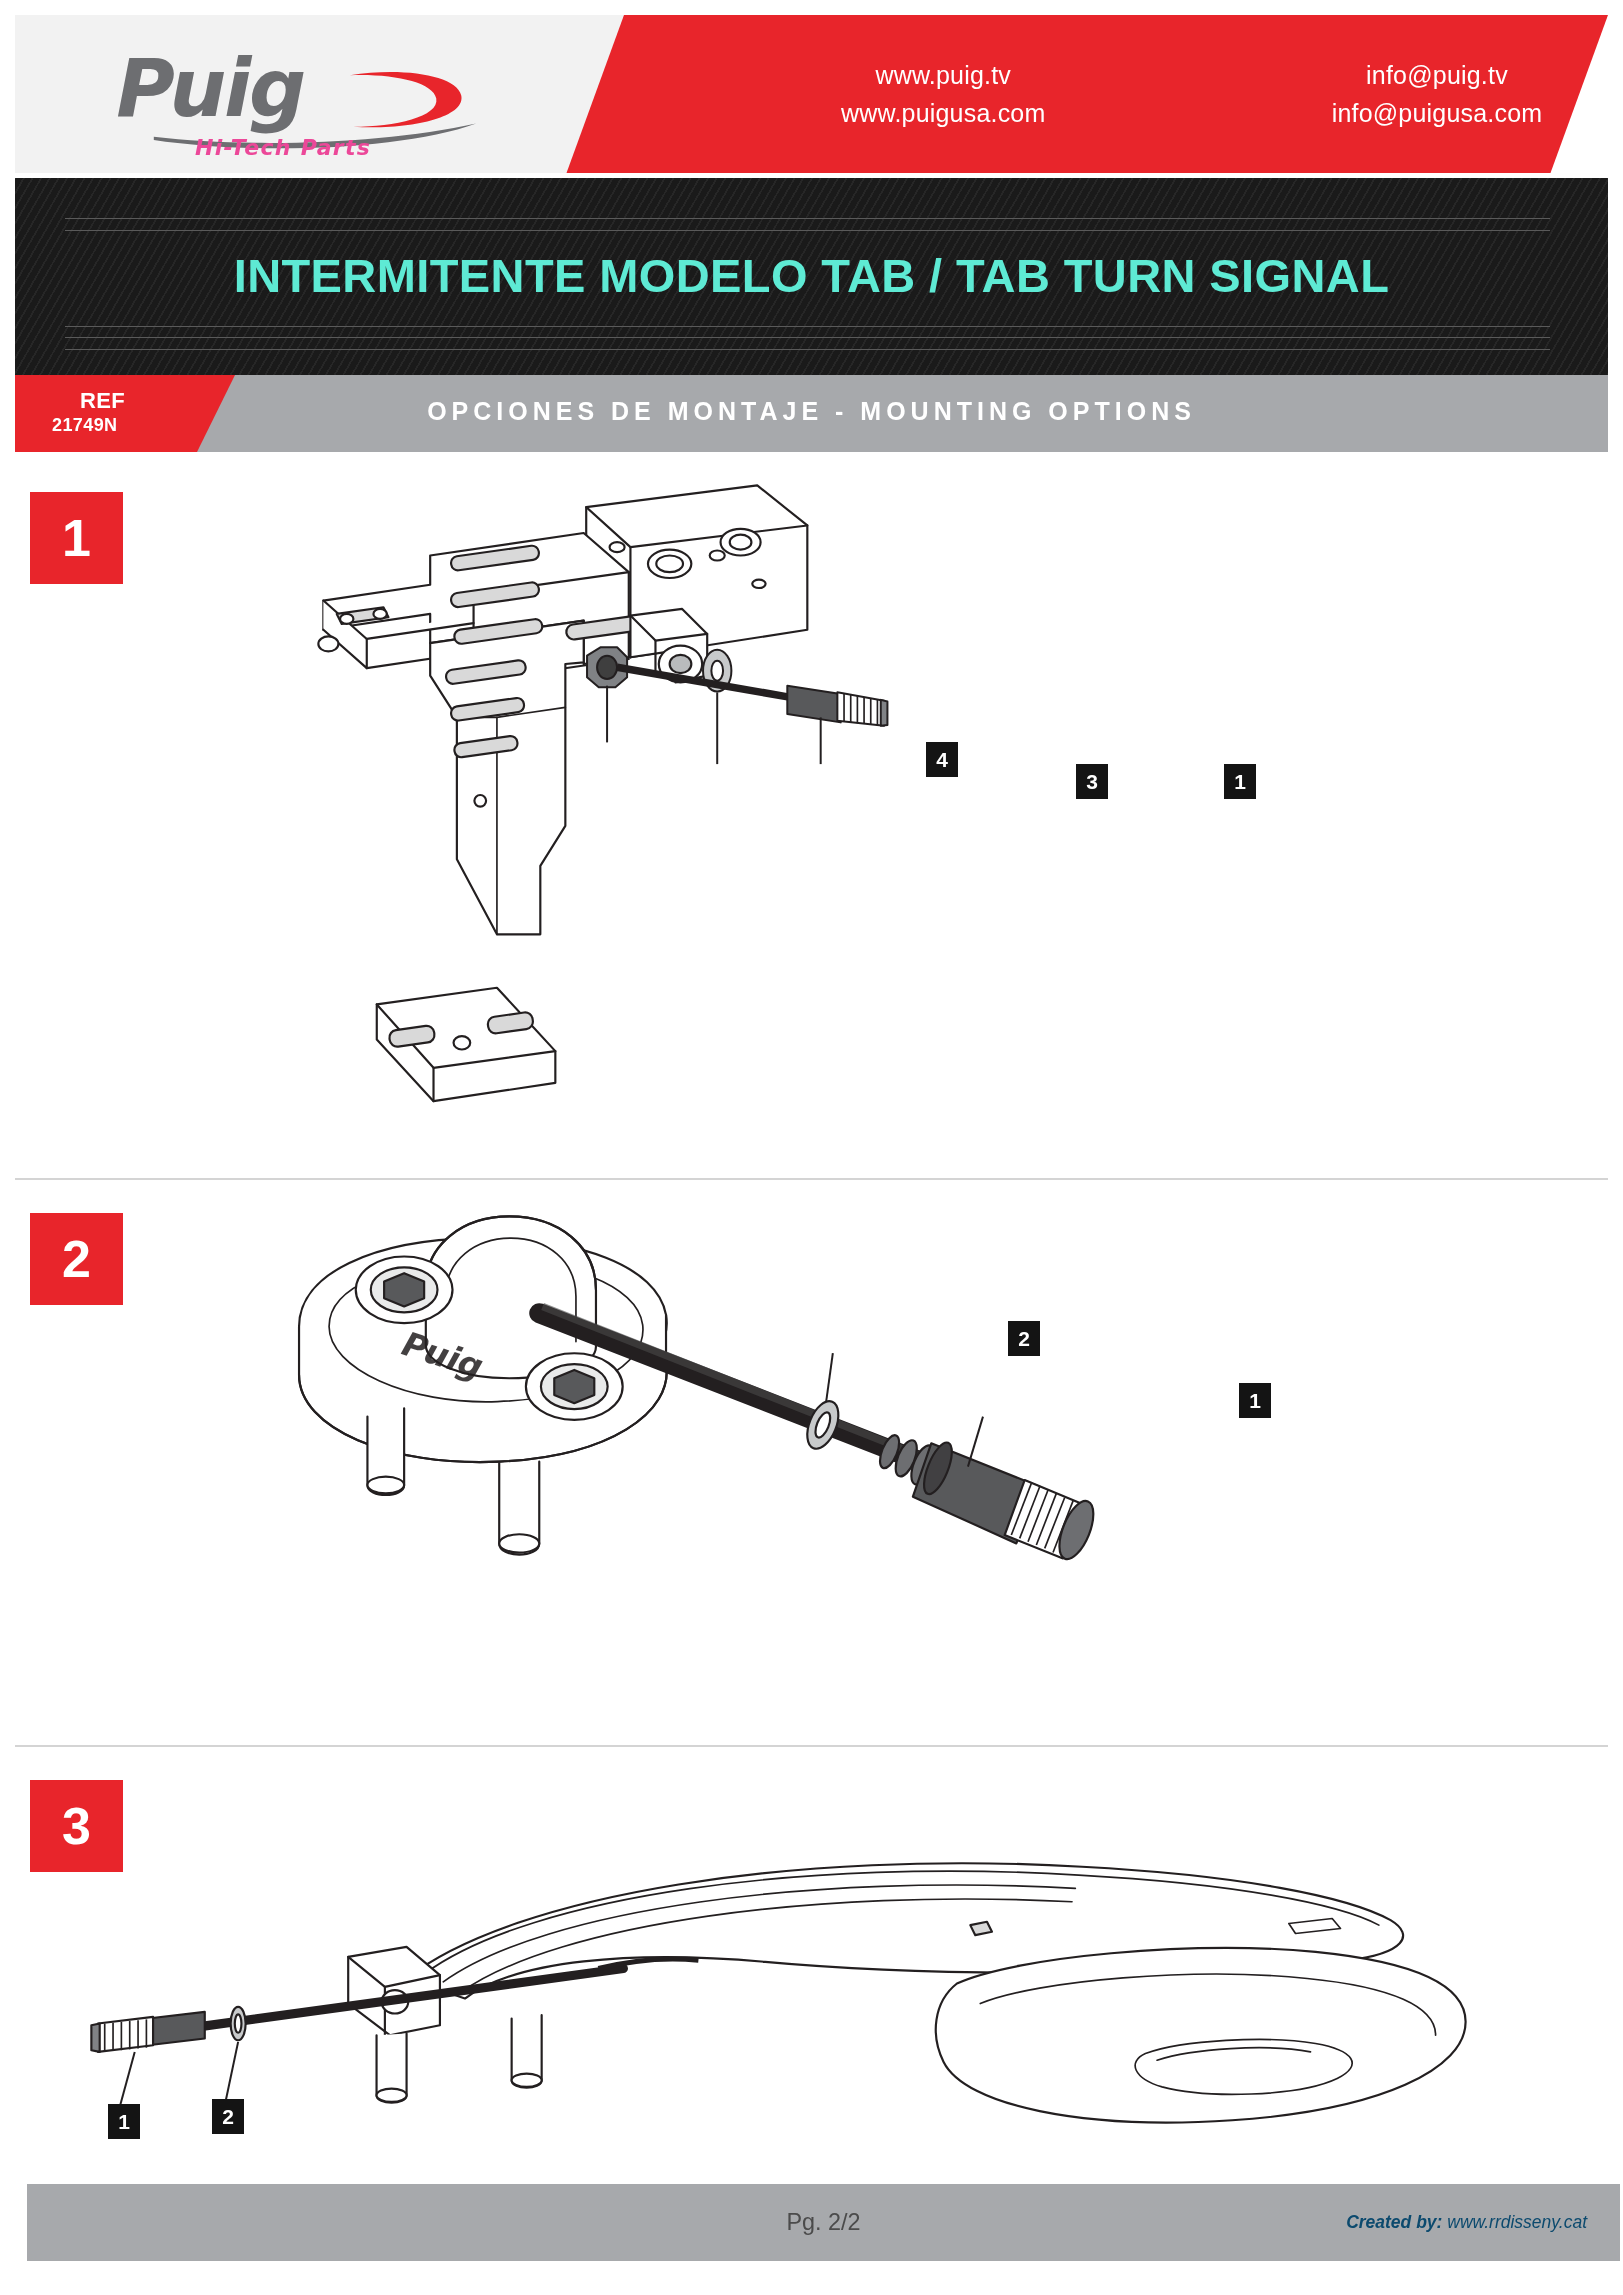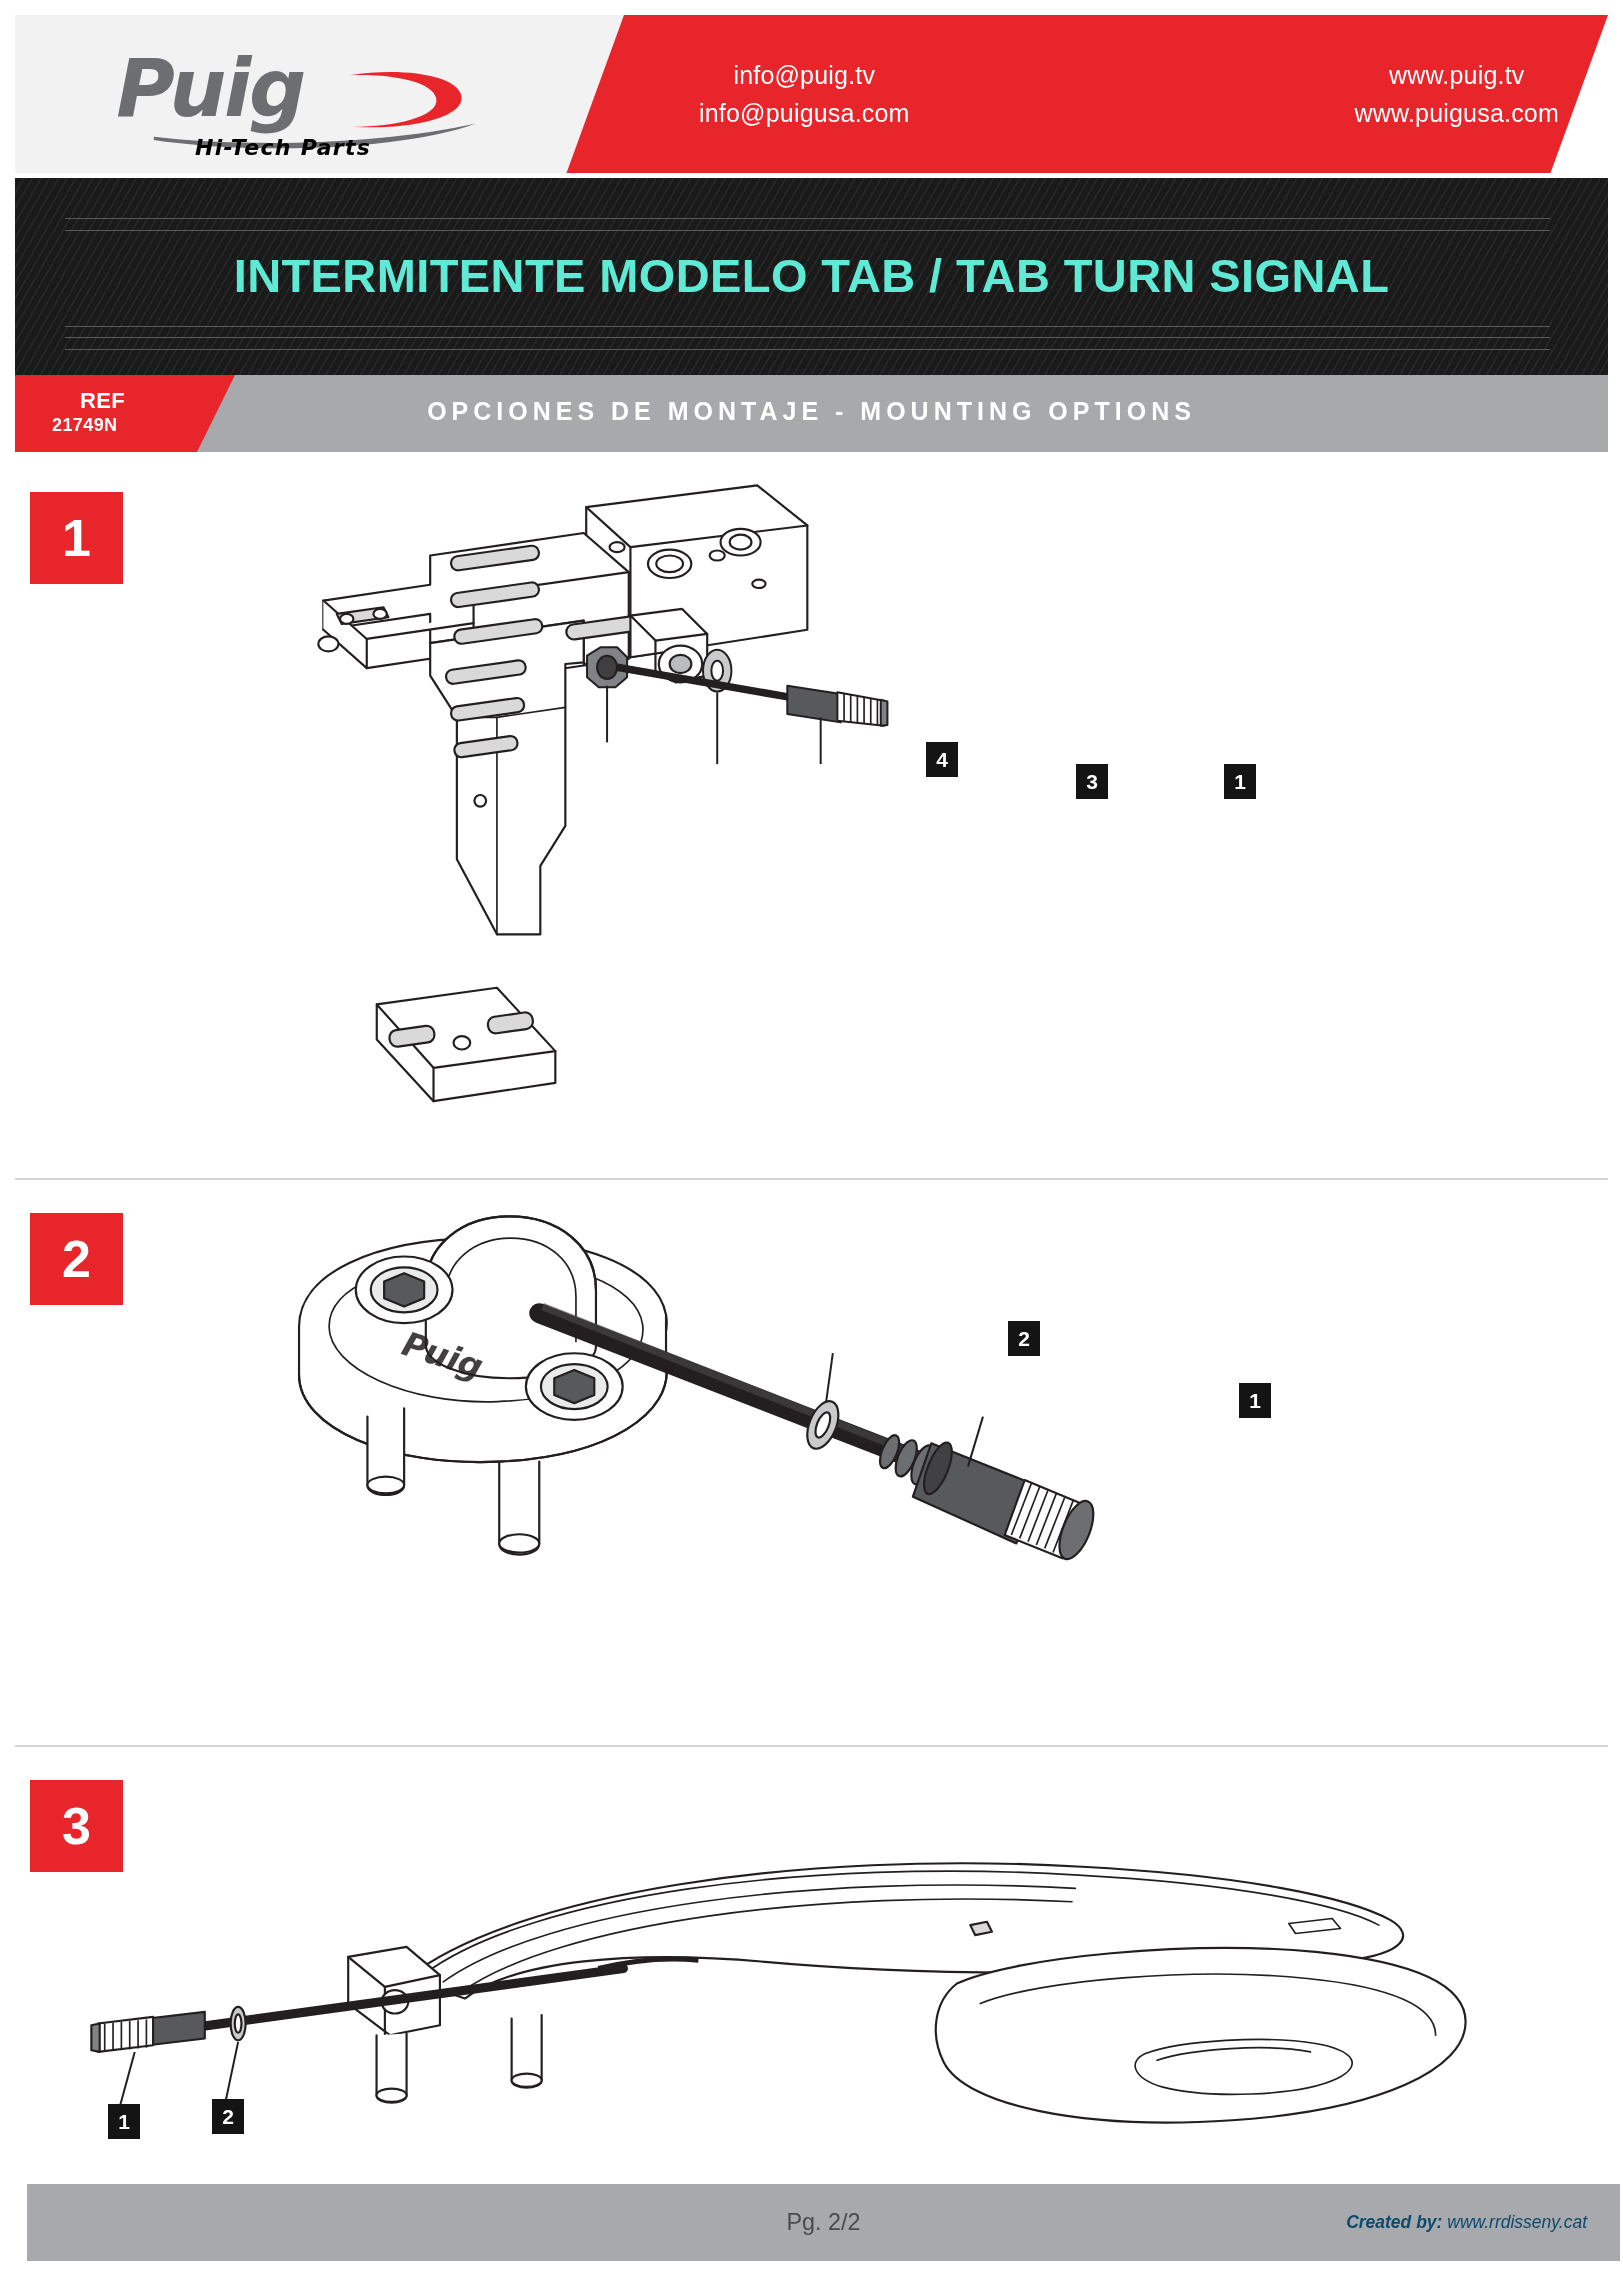--- a/index.html
+++ b/index.html
@@ -101,21 +101,21 @@
     line-height: 1;
   }
   .logo-tagline {
     position: absolute;
     left: 92px;
     top: 88px;
     font-family: "DejaVu Sans", sans-serif;
     font-size: 22px;
     font-weight: bold;
     font-style: italic;
-    color: #000000;
+    color: #ec4899;
     letter-spacing: 1.3px;
   }
 
   
   .titlebar {
     position: absolute;
     left: 15px;
     top: 178px;
     width: 1593px;
     height: 198px;
@@ -297,27 +297,27 @@
     <div class="logo">
       <svg class="logo-swoosh" viewBox="0 0 620 130">
         <path d="M296 34 C 360 24, 424 34, 430 58 C 436 84, 372 100, 300 96 C 350 96, 404 84, 400 62 C 396 42, 348 32, 296 34 Z" fill="#e8252b"></path>
         <path d="M60 108 C 180 122, 340 116, 448 92 C 360 124, 180 130, 60 112 Z" fill="#6d6e71"></path>
       </svg>
       <div class="logo-puig">Puig</div>
       <div class="logo-tagline">Hi-Tech Parts</div>
     </div>
 
     <div class="header-contacts">
+      <div class="contact-col left">
+        <div>www.puig.tv</div>
+        <div>www.puigusa.com</div>
+      </div>
       <div class="contact-col right">
         <div>info@puig.tv</div>
         <div>info@puigusa.com</div>
-      </div>
-      <div class="contact-col left">
-        <div>www.puig.tv</div>
-        <div>www.puigusa.com</div>
       </div>
     </div>
   </div>
 
   <div class="titlebar">
     <div class="stripes"></div>
     <div class="rule r1"></div>
     <div class="rule r2"></div>
     <div class="rule r3"></div>
     <div class="rule r4"></div>

